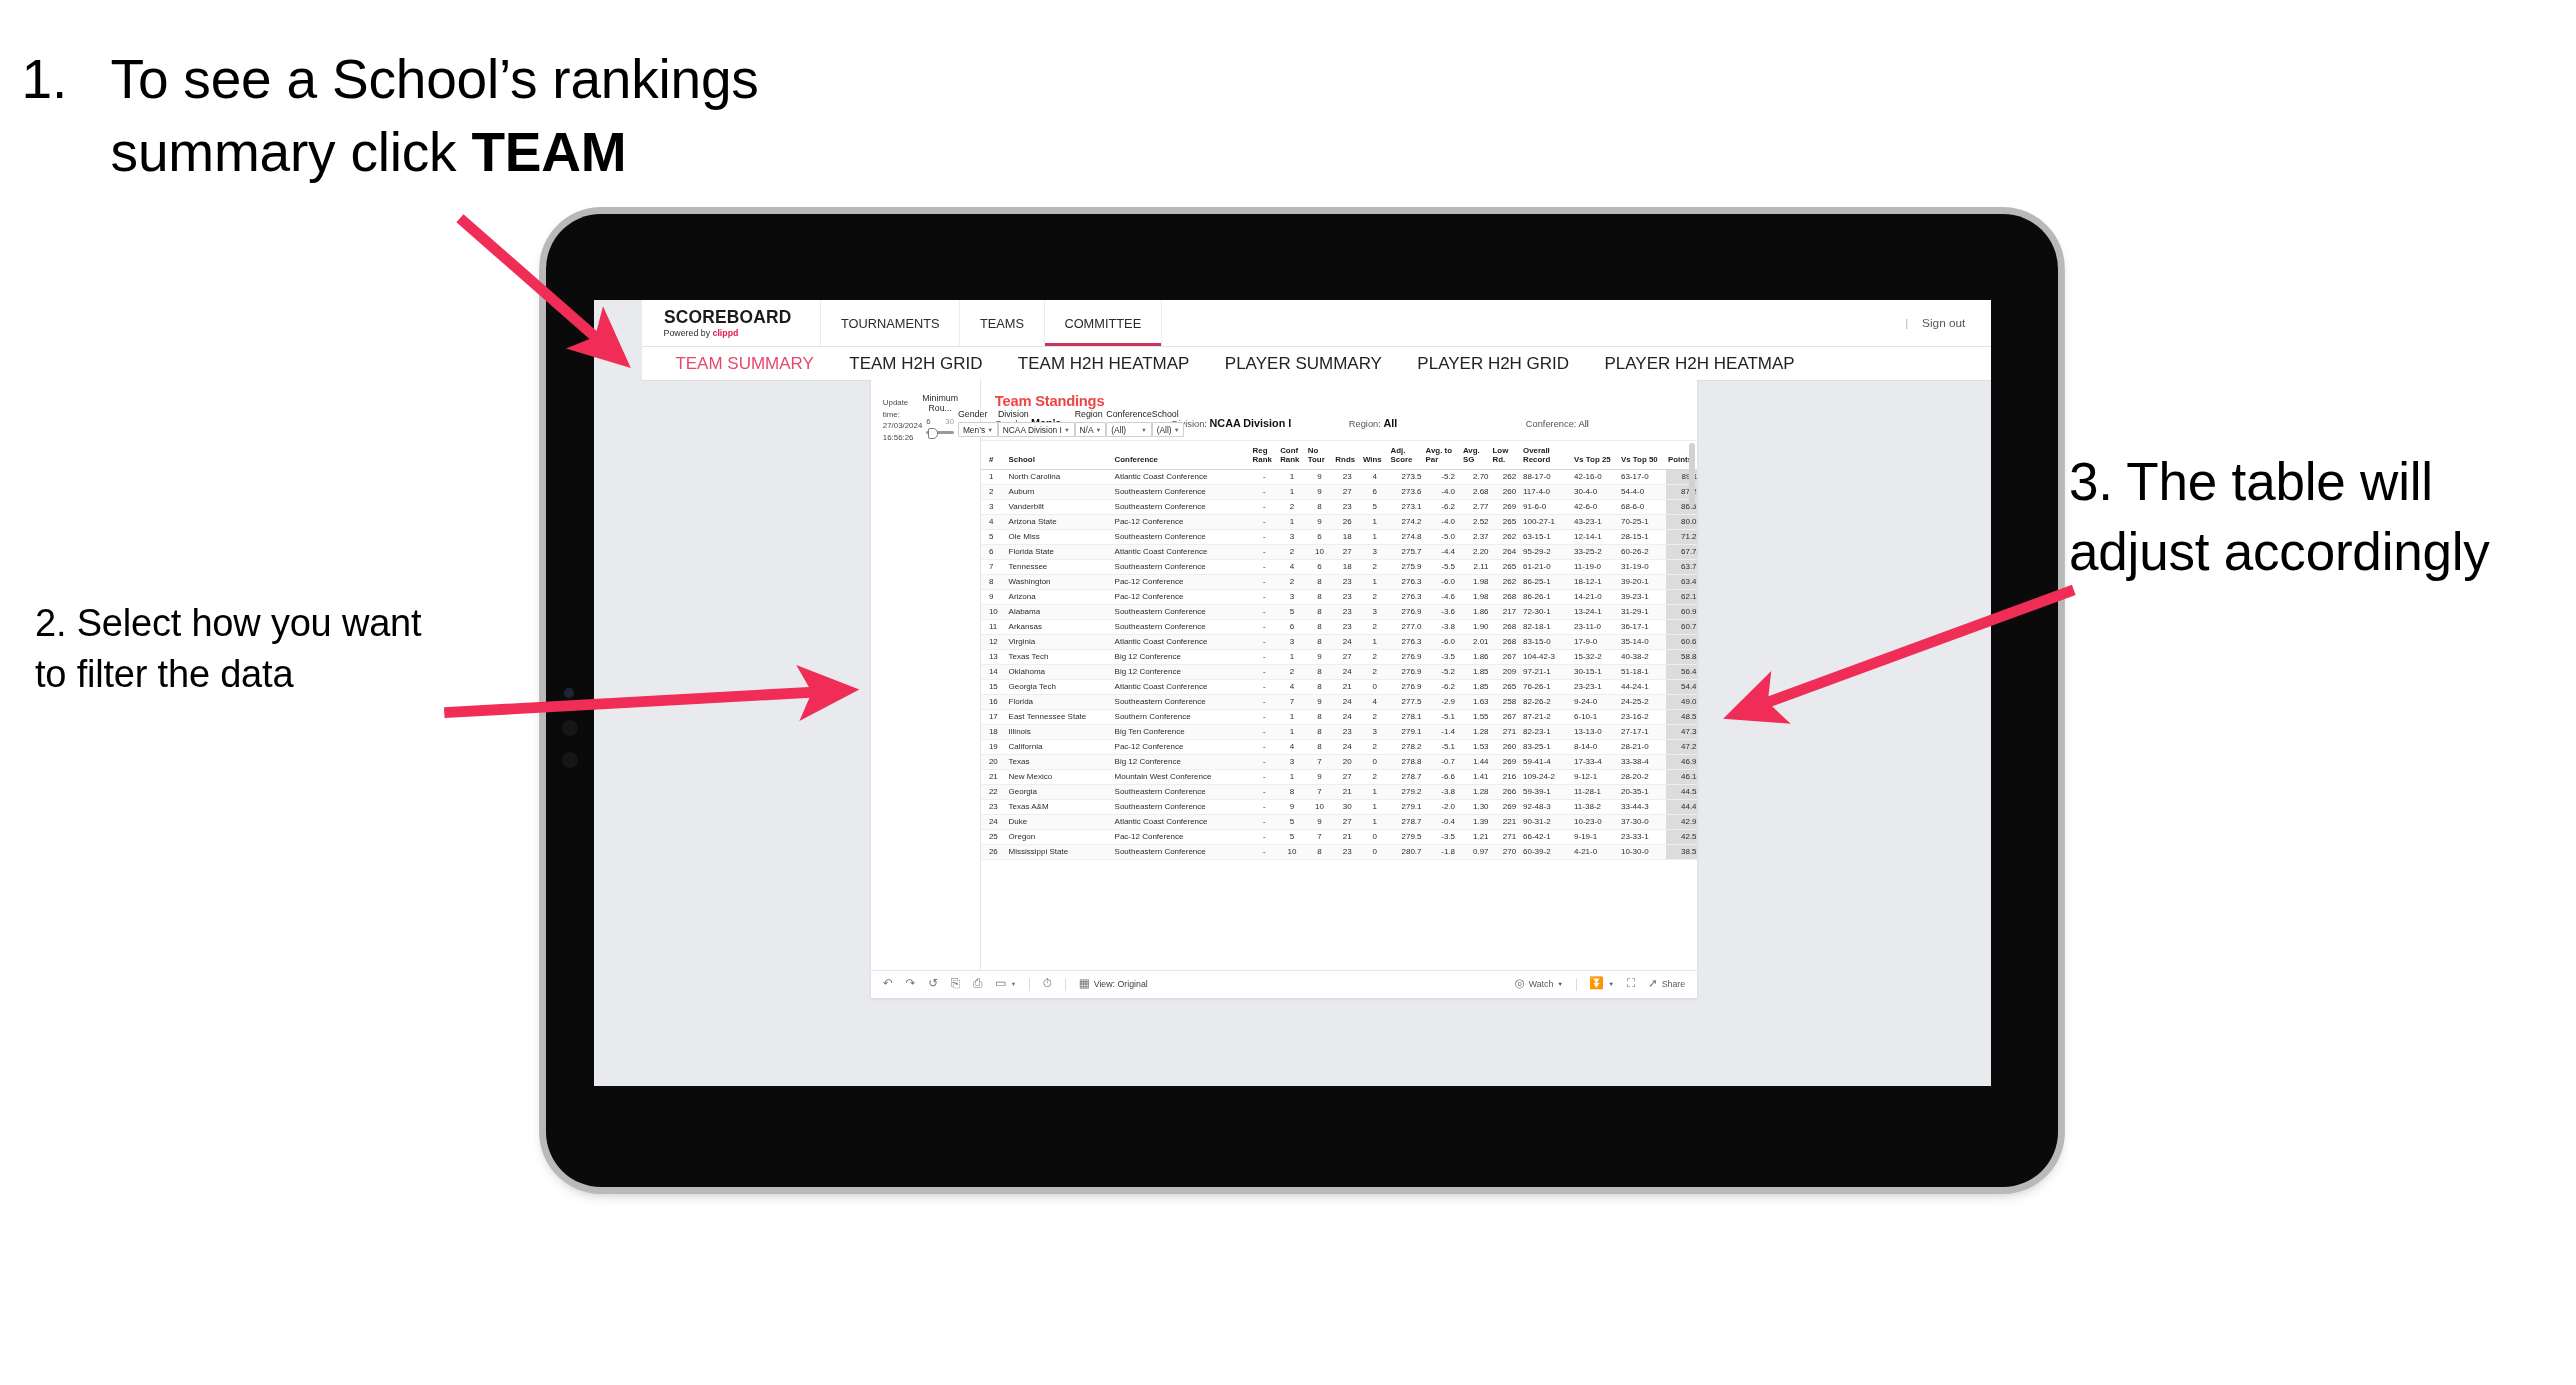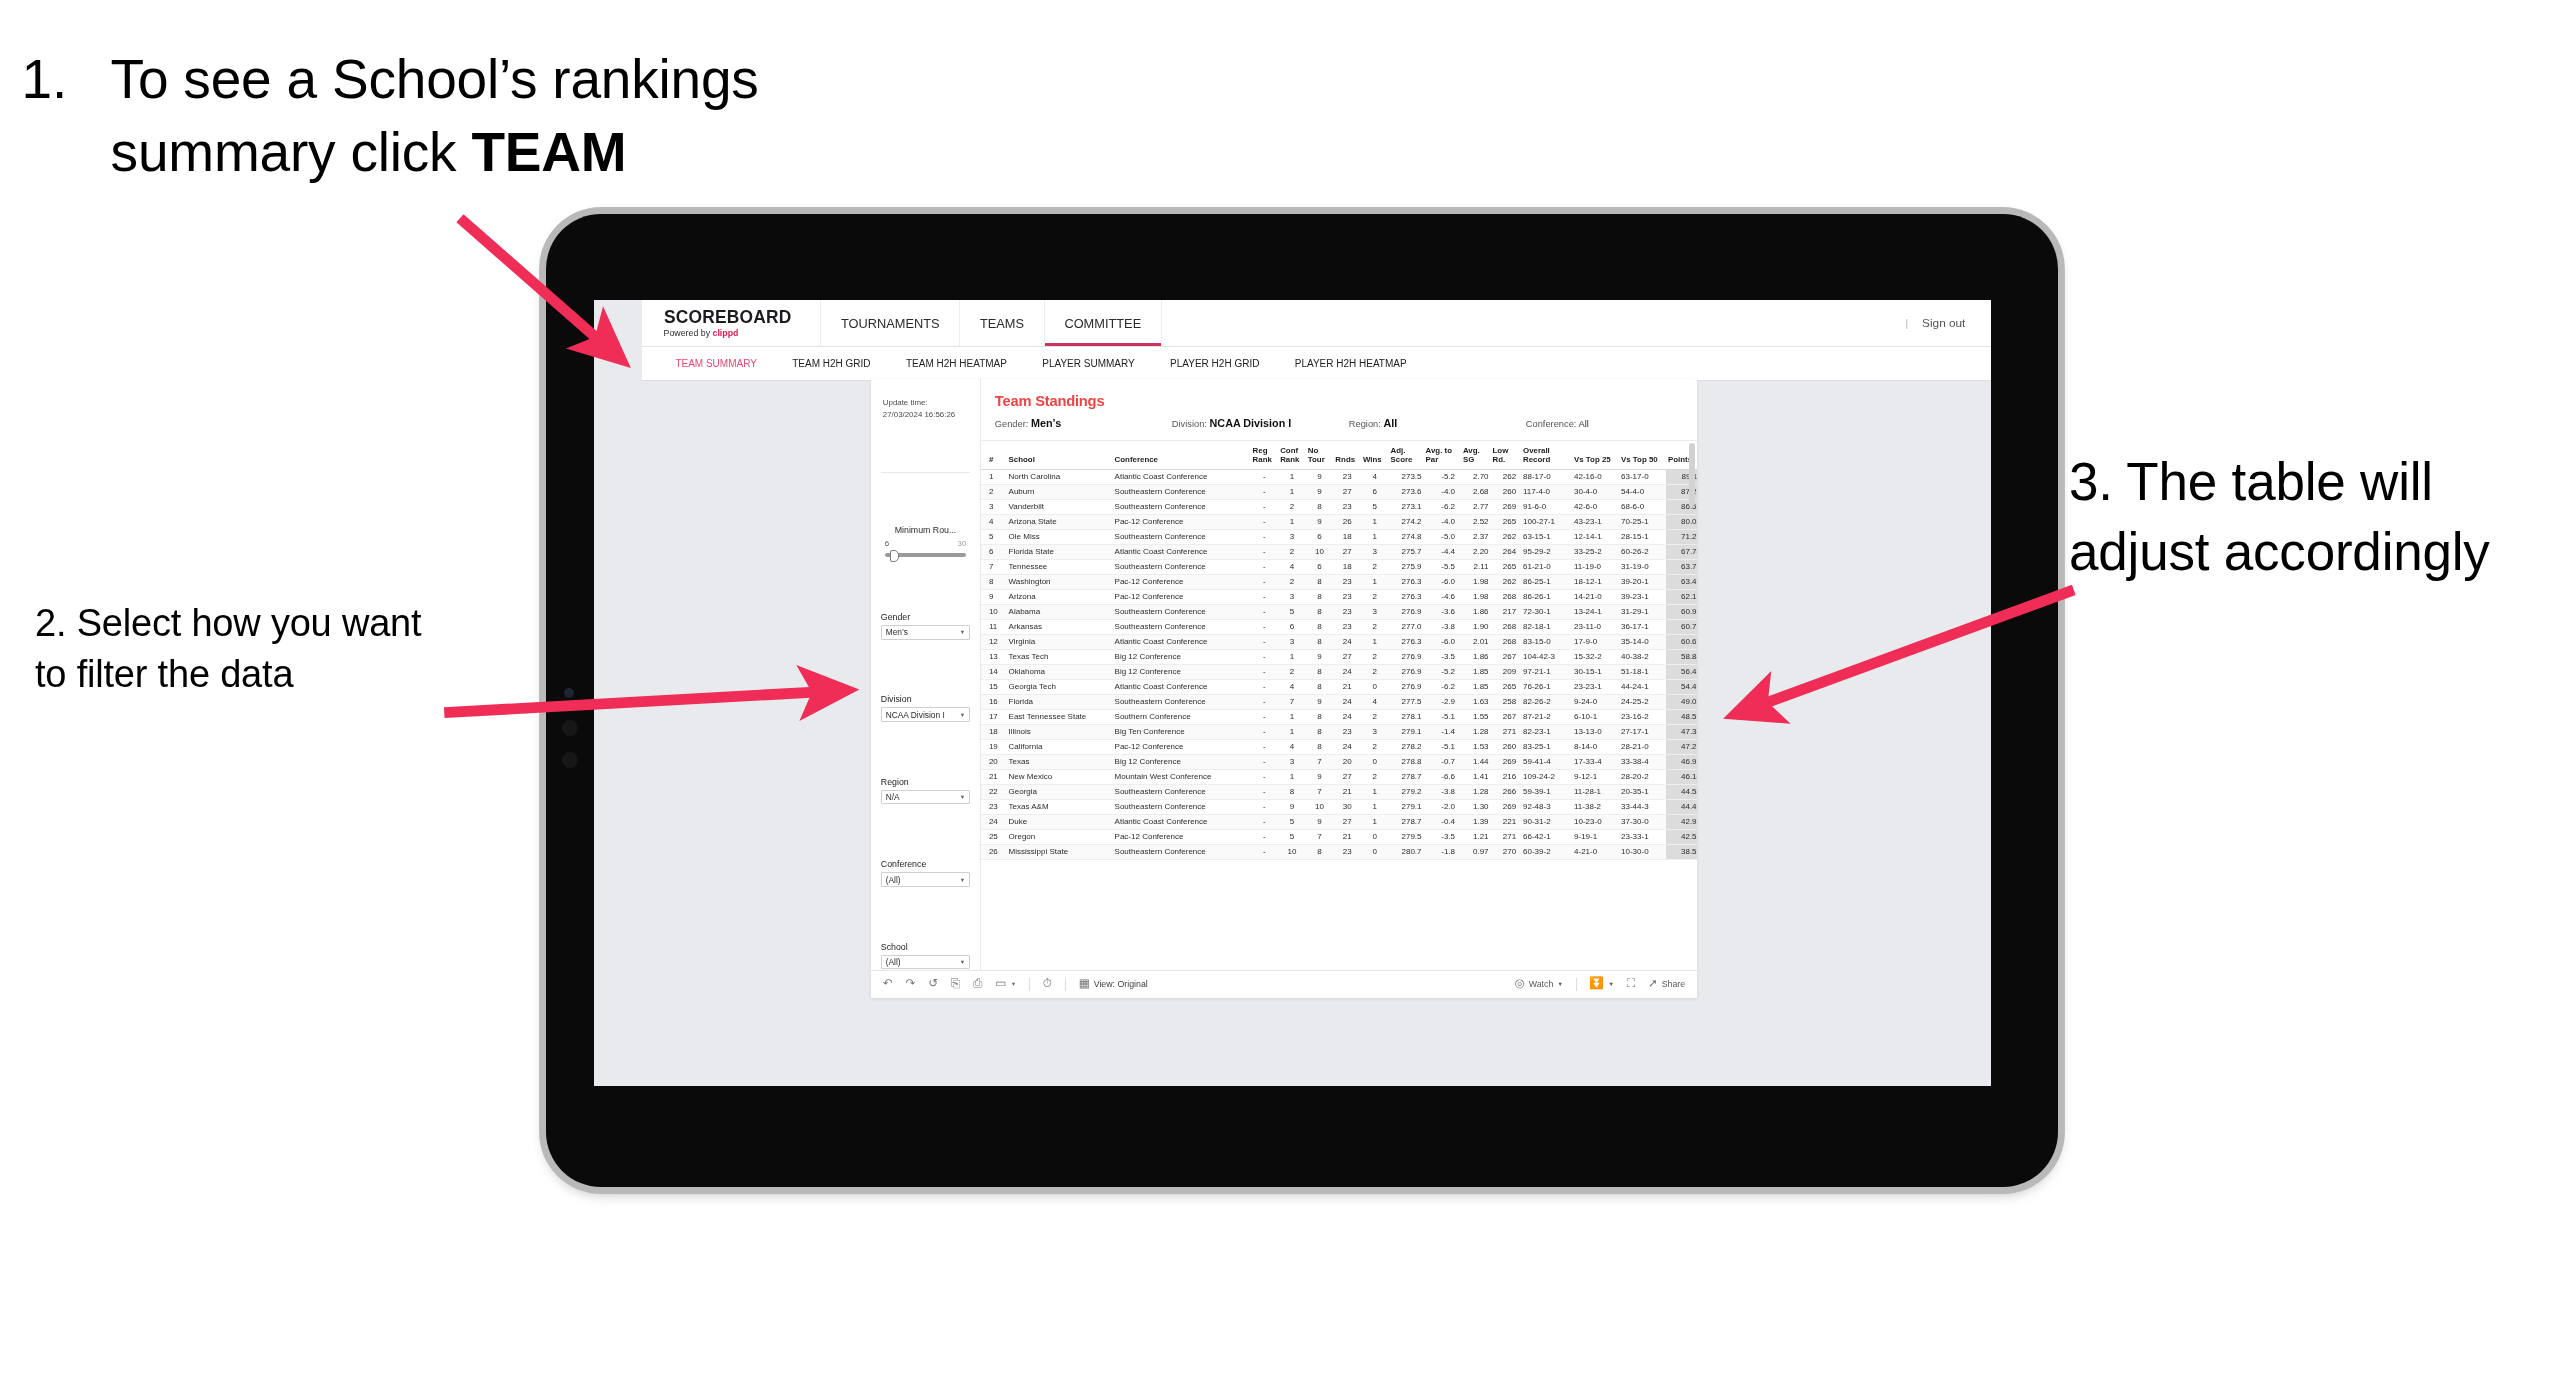--- a/index.html
+++ b/index.html
@@ -125,21 +125,21 @@
 
   .subnav {
     height: 33px;
     background: #ffffff;
     display: flex; align-items: center;
     gap: 0;
     padding-left: 15.7px;
     border-bottom: 1px solid #dedede;
   }
   .subnav .tab {
-    font-size: 10px;
+    font-size: 17px;
     color: #222;
     padding: 0 17.7px;
     white-space: nowrap;
   }
   .subnav .tab.active { color: #e8486e; }
 
   
   .viz {
     position: absolute;
     left: 277px; top: 79px;
@@ -149,21 +149,21 @@
     display: flex; flex-direction: column;
     overflow: hidden;
   }
   .viz-body { display: flex; flex: 1; min-height: 0; }
 
   .viz-left {
     width: 110px;
     border-right: 1px solid #e6e6e6;
     padding: 13.8px 9.8px 0 9.8px;
     box-sizing: border-box;
-    display: flex; flex-direction: column; justify-content: space-between;
+    display: flex; flex-direction: row;
   }
   .update-time {
     font-size: 7.9px; color: #4b4b4b; line-height: 1.5;
     padding: 3.9px 0 13.8px 2px;
   }
   .filter-sep { height: 1px; background: #e8e8e8; margin: 0 0 13.8px 0; }
   .slider-label {
     font-size: 8.8px; color: #2b2b2b; text-align: center;
     margin-bottom: 3.9px; font-weight: normal;
   }

